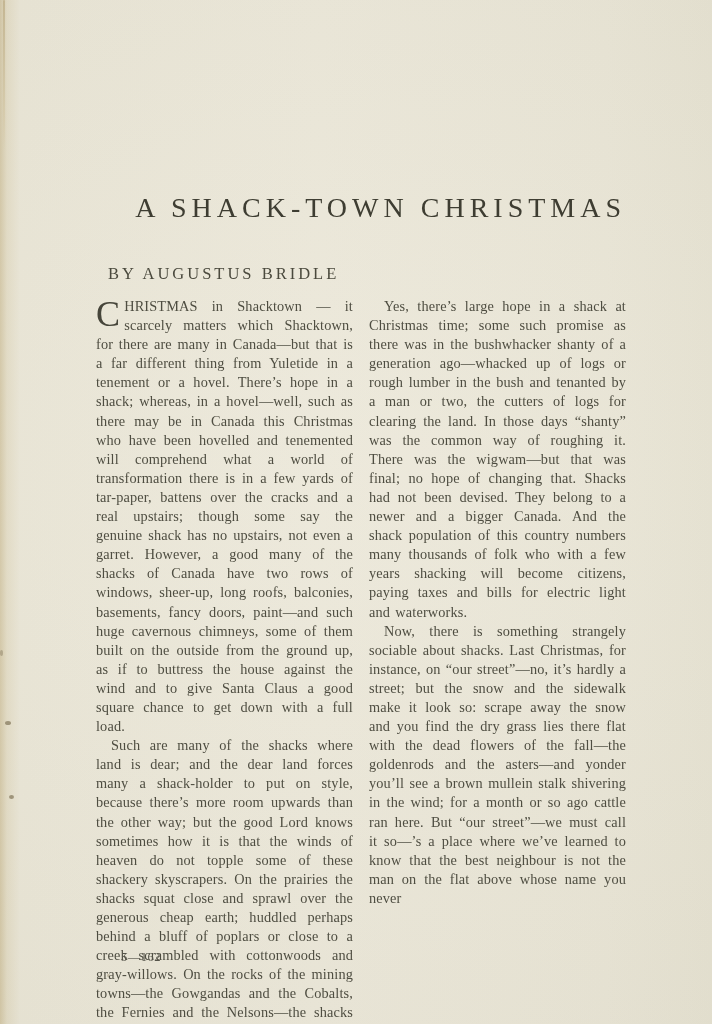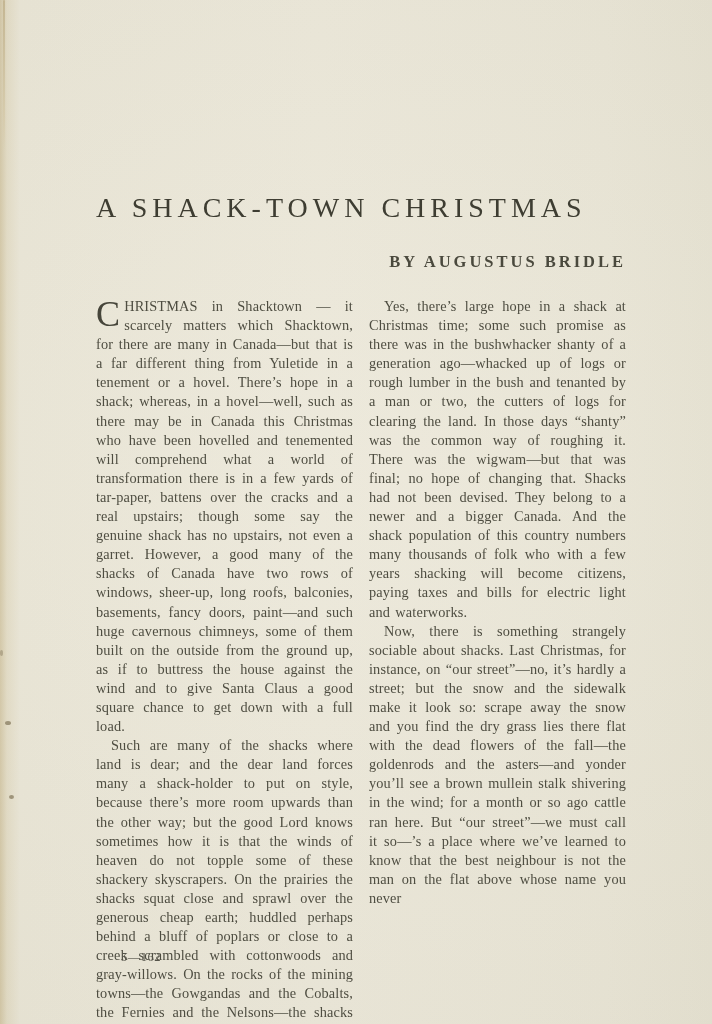--- a/index.html
+++ b/index.html
@@ -37,36 +37,36 @@
   .speck.s2 { left: 9px;  top: 795px; width: 5px; height: 4px; }
   .speck.s3 { left: 0px;  top: 650px; width: 3px; height: 6px; opacity: 0.5; }
   .speck.s4 { left: 107px; top: 974px; width: 3px; height: 3px; opacity: 0.45; }
 
   .title {
     position: absolute;
     left: 96px;
     width: 530px;
     top: 192px;
     margin: 0;
-    text-align: left;
+    text-align: right;
     font-size: 28px;
     font-weight: 500;
     letter-spacing: 5px;
     color: #3e3d32;
     white-space: nowrap;
   }
   .byline {
     position: absolute;
     left: 96px;
     width: 530px;
     top: 252px;
-    margin: 0;
-    text-align: right;
+    margin: 12px;
+    text-align: left;
     font-size: 16.5px;
-    font-weight: 700;
+    font-weight: 400;
     letter-spacing: 3px;
     color: #4a493d;
     white-space: nowrap;
   }
   .columns {
     position: absolute;
     left: 96px;
     top: 297px;
     width: 530px;
     display: flex;

